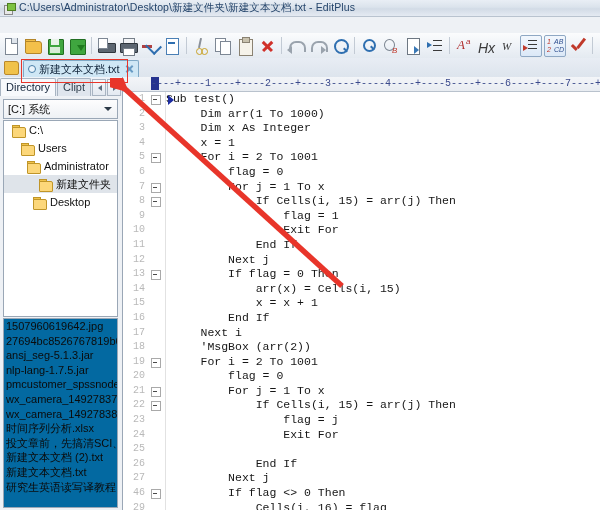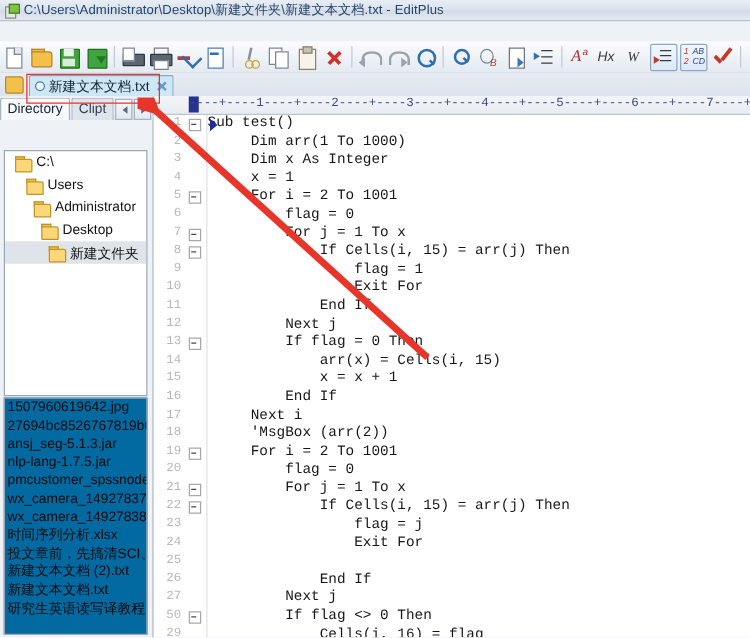--- a/index.html
+++ b/index.html
@@ -291,21 +291,21 @@
         <i class="g" style="left:8px;top:9px;width:9px;height:1.5px;background:#3a3a3a;"></i>
         <i class="g" style="left:8px;top:14px;width:9px;height:1.5px;background:#3a3a3a;"></i>
         <i class="g" style="left:2px;top:6px;width:0;height:0;border-top:3px solid transparent;border-bottom:3px solid transparent;border-left:5px solid #2f6fb0;"></i>
       </span>
     <span class="tbsep"></span>
     <span class="tb">
         <i class="g" style="left:3px;top:2px;font-family:'Liberation Serif',serif;font-size:13px;color:#b03030;line-height:13px;">A</i>
         <i class="g" style="left:12px;top:1px;font-size:8px;color:#b03030;">a</i>
       </span>
     <span class="tb">
-        <i class="g" style="left:2px;top:4px;font-size:11px;color:#3a3a3a;">Hx</i>
+        <i class="g" style="left:2px;top:4px;font-size:14px;color:#3a3a3a;">Hx</i>
       </span>
     <span class="tb">
         <i class="g" style="left:4px;top:4px;font-family:'Liberation Serif',serif;font-style:italic;font-size:11px;color:#3a3a3a;">W</i>
       </span>
     <span class="tb framed">
         <i class="g" style="left:7px;top:4px;width:9px;height:1.5px;background:#3a3a3a;"></i>
         <i class="g" style="left:7px;top:8px;width:9px;height:1.5px;background:#3a3a3a;"></i>
         <i class="g" style="left:7px;top:12px;width:9px;height:1.5px;background:#3a3a3a;"></i>
         <i class="g" style="left:2px;top:9px;width:0;height:0;border-top:3px solid transparent;border-bottom:3px solid transparent;border-left:5px solid #c0392b;"></i>
       </span>
@@ -340,20 +340,24 @@
       <span class="ptab">Directory</span>
       <span class="ptab inactive">Clipt</span>
       <span class="pnav left">
           <i></i>
         </span>
       <span class="pnav right">
           <i></i>
         </span>
     </div>
 
+    <div class="drivesel">
+      <span class="lbl">[C:] 系统</span>
+      <span class="arr"></span>
+    </div>
 
     <div class="treebox">
       <div class="tnode" style="padding-left:8px;">
         <span class="fico">
             <i class="tab"></i>
             <i class="bd"></i>
           </span>
         <span class="tlbl">C:\</span>
       </div>
       <div class="tnode" style="padding-left:17px;">
@@ -363,33 +367,33 @@
           </span>
         <span class="tlbl">Users</span>
       </div>
       <div class="tnode" style="padding-left:23px;">
         <span class="fico">
             <i class="tab"></i>
             <i class="bd"></i>
           </span>
         <span class="tlbl">Administrator</span>
       </div>
+      <div class="tnode sel" style="padding-left:35px;">
+        <span class="fico">
+            <i class="tab"></i>
+            <i class="bd"></i>
+          </span>
+        <span class="tlbl">新建文件夹</span>
+      </div>
       <div class="tnode" style="padding-left:29px;">
         <span class="fico">
             <i class="tab"></i>
             <i class="bd"></i>
           </span>
         <span class="tlbl">Desktop</span>
-      </div>
-      <div class="tnode sel" style="padding-left:35px;">
-        <span class="fico">
-            <i class="tab"></i>
-            <i class="bd"></i>
-          </span>
-        <span class="tlbl">新建文件夹</span>
       </div>
     </div>
 
     <div class="filebox">
       <div class="frow">1507960619642.jpg</div>
       <div class="frow">27694bc8526767819b6</div>
       <div class="frow">ansj_seg-5.1.3.jar</div>
       <div class="frow">nlp-lang-1.7.5.jar</div>
       <div class="frow">pmcustomer_spssnode.</div>
       <div class="frow">wx_camera_149278379C</div>
@@ -491,21 +495,21 @@
         <div class="gline">
           <span class="gnum">25</span>
         </div>
         <div class="gline">
           <span class="gnum">26</span>
         </div>
         <div class="gline">
           <span class="gnum">27</span>
         </div>
         <div class="gline">
-          <span class="gnum">50</span>
+          <span class="gnum">46</span>
           <span class="gfold"></span>
         </div>
         <div class="gline">
           <span class="gnum">29</span>
         </div>
       </div>
     <div class="codearea" id="codearea"><div class="cline">Sub test()</div><div class="cline">     Dim arr(1 To 1000)</div><div class="cline">     Dim x As Integer</div><div class="cline">     x = 1</div><div class="cline">     For i = 2 To 1001</div><div class="cline">         flag = 0</div><div class="cline">         For j = 1 To x</div><div class="cline">             If Cells(i, 15) = arr(j) Then</div><div class="cline">                 flag = 1</div><div class="cline">                 Exit For</div><div class="cline">             End If</div><div class="cline">         Next j</div><div class="cline">         If flag = 0 Then</div><div class="cline">             arr(x) = Cells(i, 15)</div><div class="cline">             x = x + 1</div><div class="cline">         End If</div><div class="cline">     Next i</div><div class="cline">     'MsgBox (arr(2))</div><div class="cline">     For i = 2 To 1001</div><div class="cline">         flag = 0</div><div class="cline">         For j = 1 To x</div><div class="cline">             If Cells(i, 15) = arr(j) Then</div><div class="cline">                 flag = j</div><div class="cline">                 Exit For</div><div class="cline">&nbsp;</div><div class="cline">             End If</div><div class="cline">         Next j</div><div class="cline">         If flag &lt;&gt; 0 Then</div><div class="cline">             Cells(i, 16) = flag</div></div>
     <span class="caret-mark" style="position:absolute;left:44px;top:17px;">
         <i></i>
       </span>

